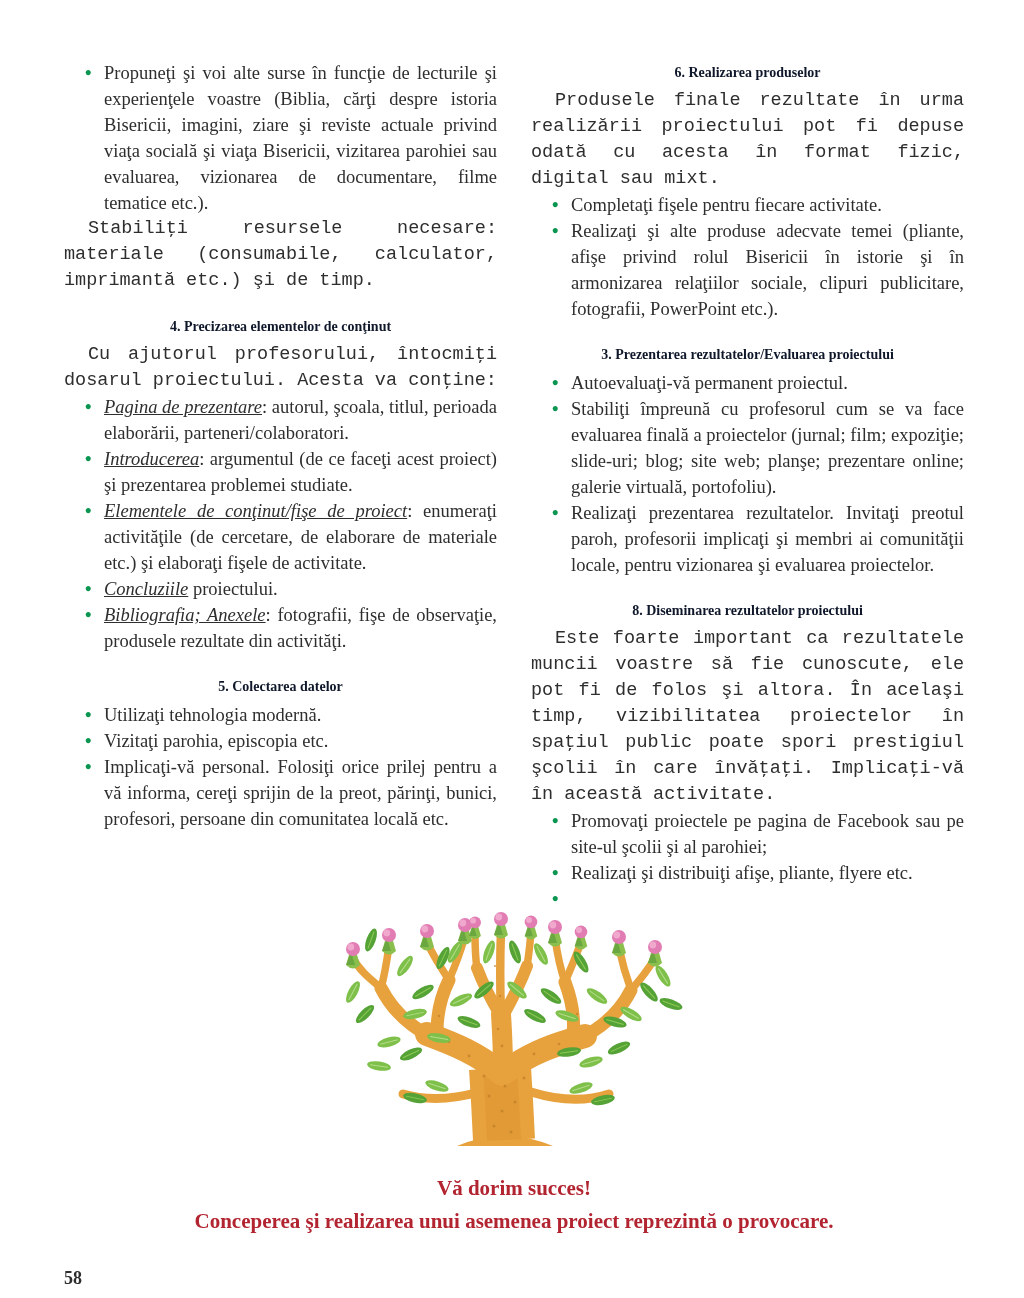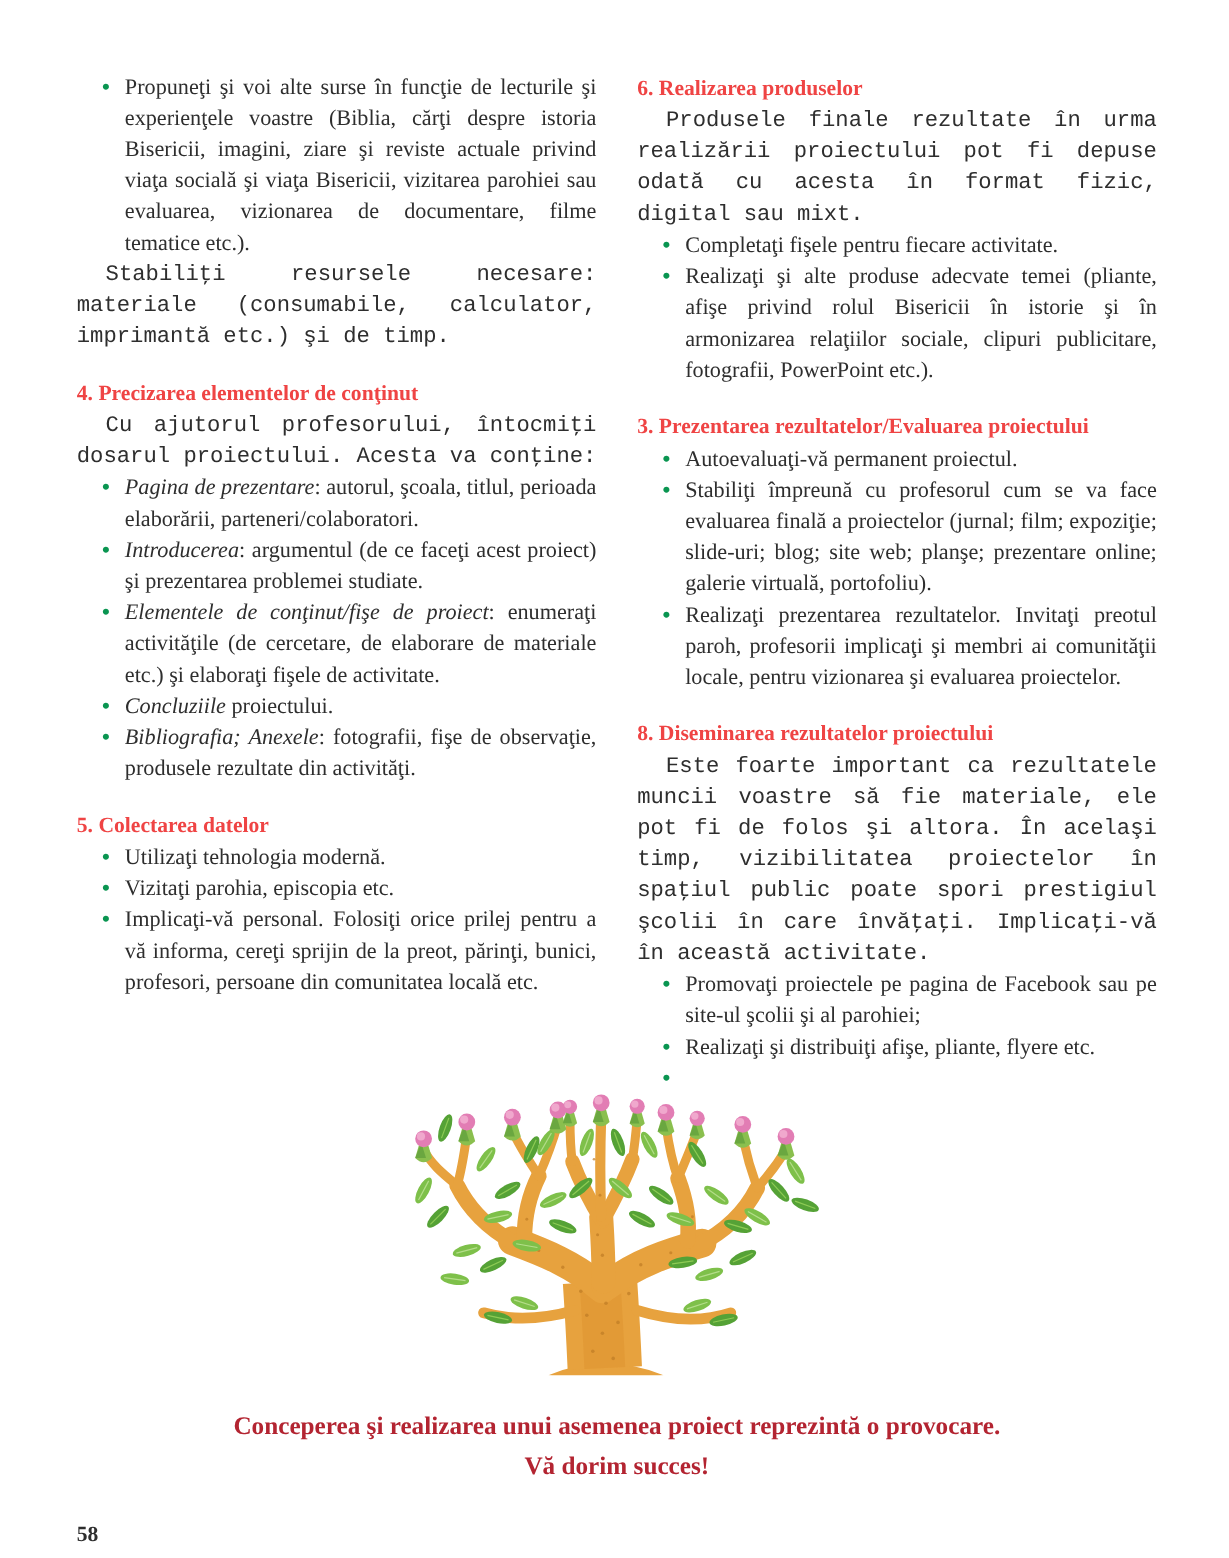--- a/index.html
+++ b/index.html
@@ -36,28 +36,29 @@
     text-align:justify;
     margin:0;
   }
   .bullet-item > .bullet{
     position:absolute;
     left:21px;
     top:0;
     color:#0a9551;
     font-weight:bold;
   }
-  .lead-italic{font-style:italic;}
+  .lead-italic{font-style:italic;text-decoration:underline;}
   h2.sec-heading{
-    font-size:18px;
+    font-size:14px;
     line-height:26px;
     font-weight:bold;
-    color:#ef4444;
+    color:#0f172a;
     margin:20px 0 2px 0;
     white-space:nowrap;
+    text-align:center;
   }
   h2.sec-heading.first{margin-top:0;}
   .illustration-wrap{
     margin-top:10px;
     display:flex;
     justify-content:center;
   }
   .footer-message{
     margin-top:26px;
     text-align:center;
@@ -153,21 +154,21 @@
       <div class="bullet-item">
         <span class="bullet">•</span>
         <span>Stabiliţi împreună cu profesorul cum se va face evaluarea finală a proiectelor (jurnal; film; expoziţie; slide-uri; blog; site web; planşe; prezentare online; galerie virtuală, portofoliu).</span>
       </div>
       <div class="bullet-item">
         <span class="bullet">•</span>
         <span>Realizaţi prezentarea rezultatelor. Invitaţi preotul paroh, profesorii implicaţi şi membri ai comunităţii locale, pentru vizionarea şi evaluarea proiectelor.</span>
       </div>
 
       <h2 class="sec-heading">8. Diseminarea rezultatelor proiectului</h2>
-      <p class="para">Este foarte important ca rezultatele muncii voastre să fie materiale, ele pot fi de folos şi altora. În acelaşi timp, vizibilitatea proiectelor în spaţiul public poate spori prestigiul şcolii în care învăţaţi. Implicaţi-vă în această activitate.</p>
+      <p class="para">Este foarte important ca rezultatele muncii voastre să fie cunoscute, ele pot fi de folos şi altora. În acelaşi timp, vizibilitatea proiectelor în spaţiul public poate spori prestigiul şcolii în care învăţaţi. Implicaţi-vă în această activitate.</p>
 
       <div class="bullet-item">
         <span class="bullet">•</span>
         <span>Promovaţi proiectele pe pagina de Facebook sau pe site-ul şcolii şi al parohiei;</span>
       </div>
       <div class="bullet-item">
         <span class="bullet">•</span>
         <span>Realizaţi şi distribuiţi afişe, pliante, flyere etc.</span>
       </div>
       <div class="bullet-item">
@@ -299,19 +300,19 @@
         <use href="#bud" transform="translate(212,34) scale(0.9)"></use>
         <use href="#bud" transform="translate(236,40)"></use>
         <use href="#bud" transform="translate(262,44) scale(0.9)"></use>
         <use href="#bud" transform="translate(300,50)"></use>
         <use href="#bud" transform="translate(336,60)"></use>
       </g>
     </svg>
   </div>
 
   <div class="footer-message">
+    <div>Vă dorim succes!</div>
     <div>Conceperea şi realizarea unui asemenea proiect reprezintă o provocare.</div>
-    <div>Vă dorim succes!</div>
   </div>
 
   <div class="page-number">58</div>
 
 </div>
 
 </body></html>

